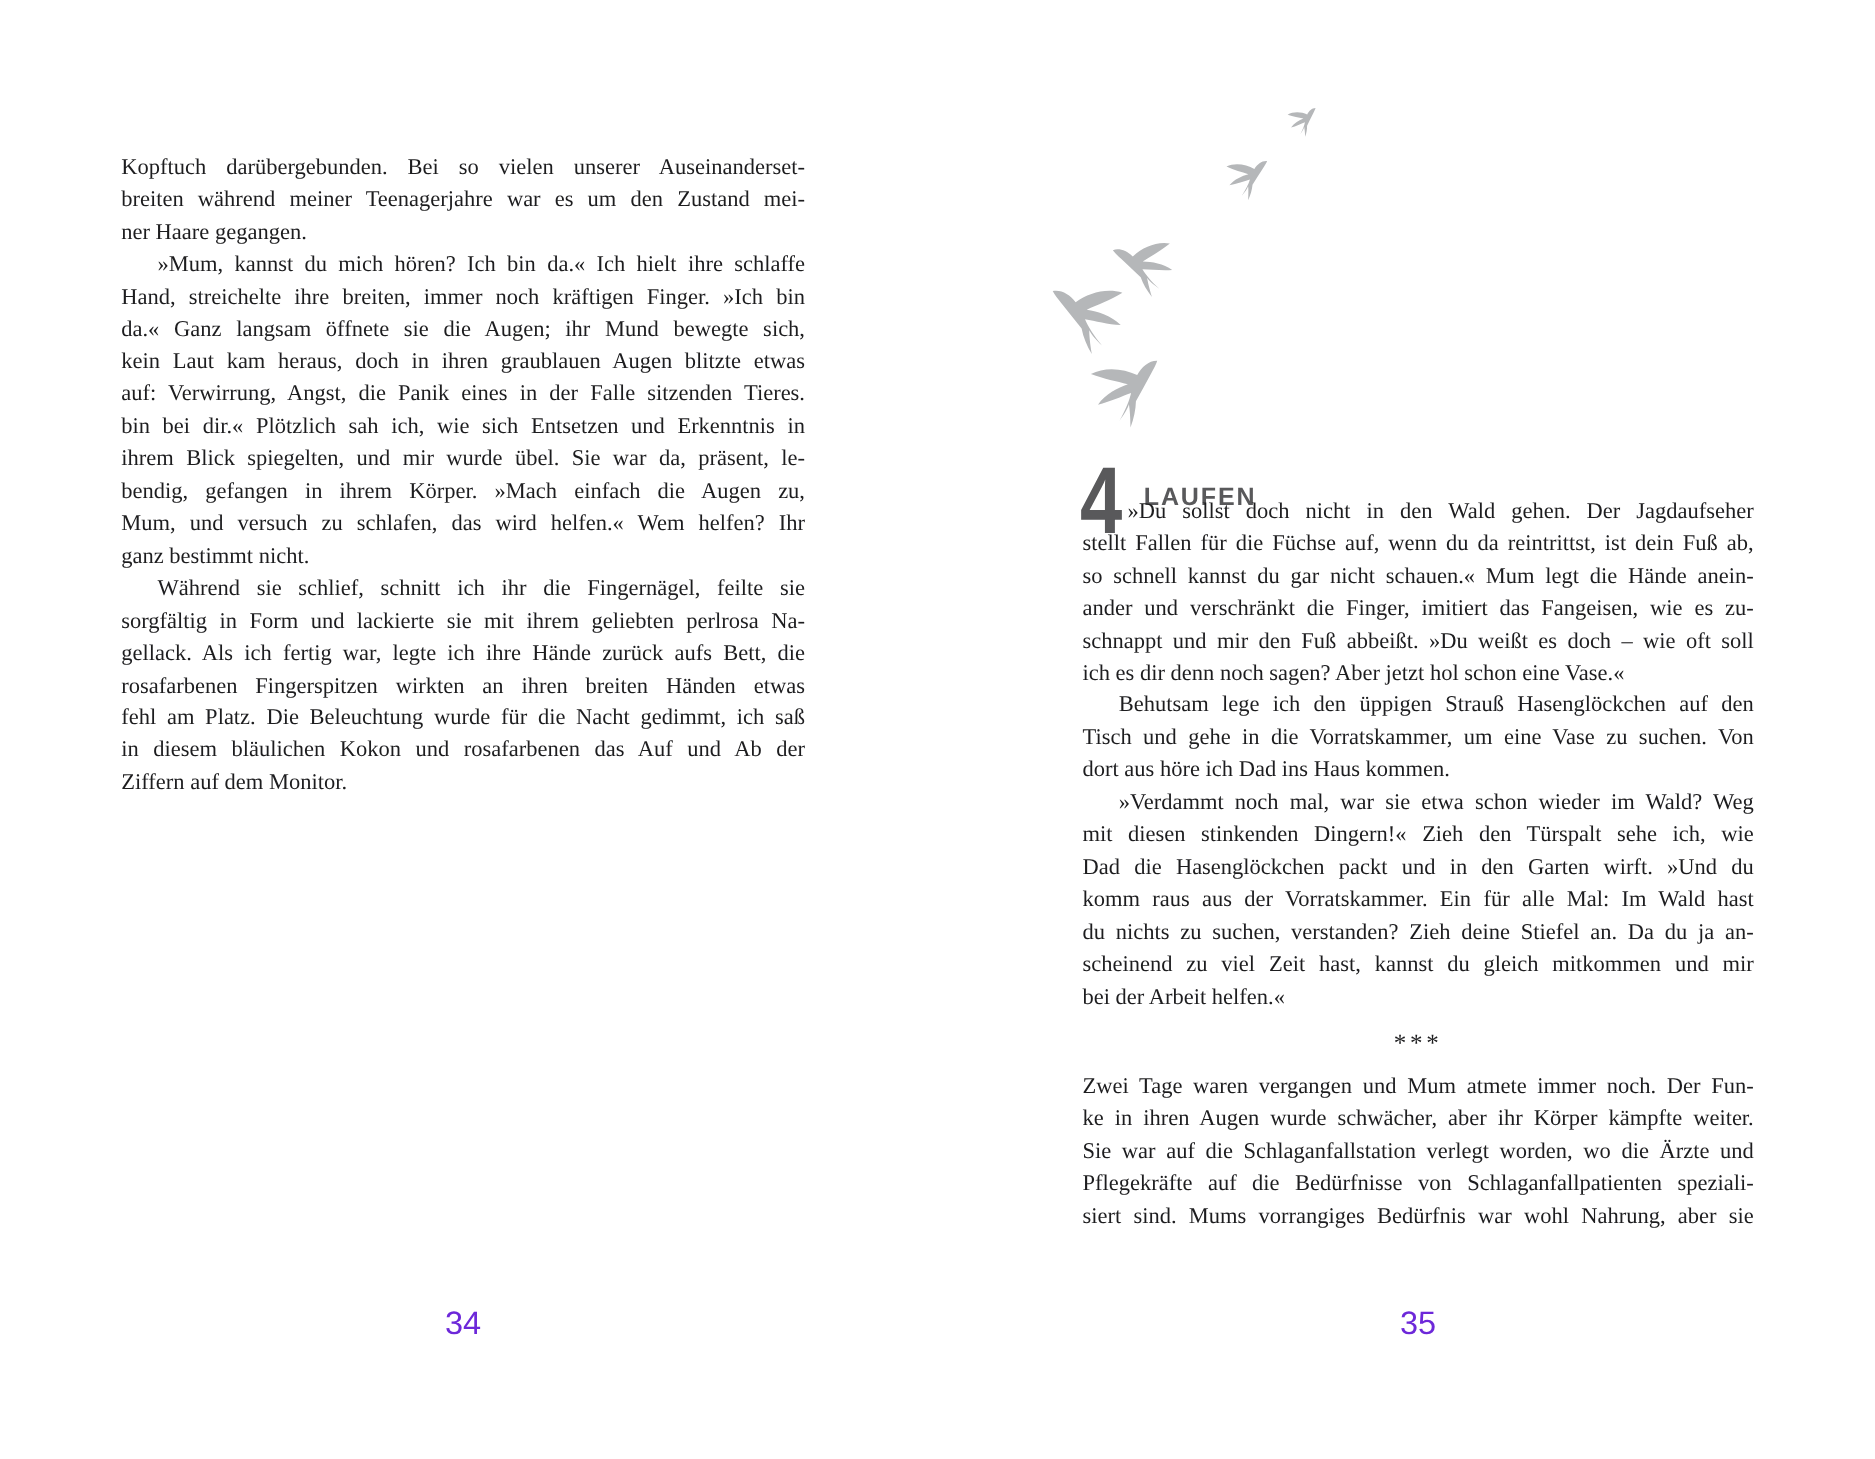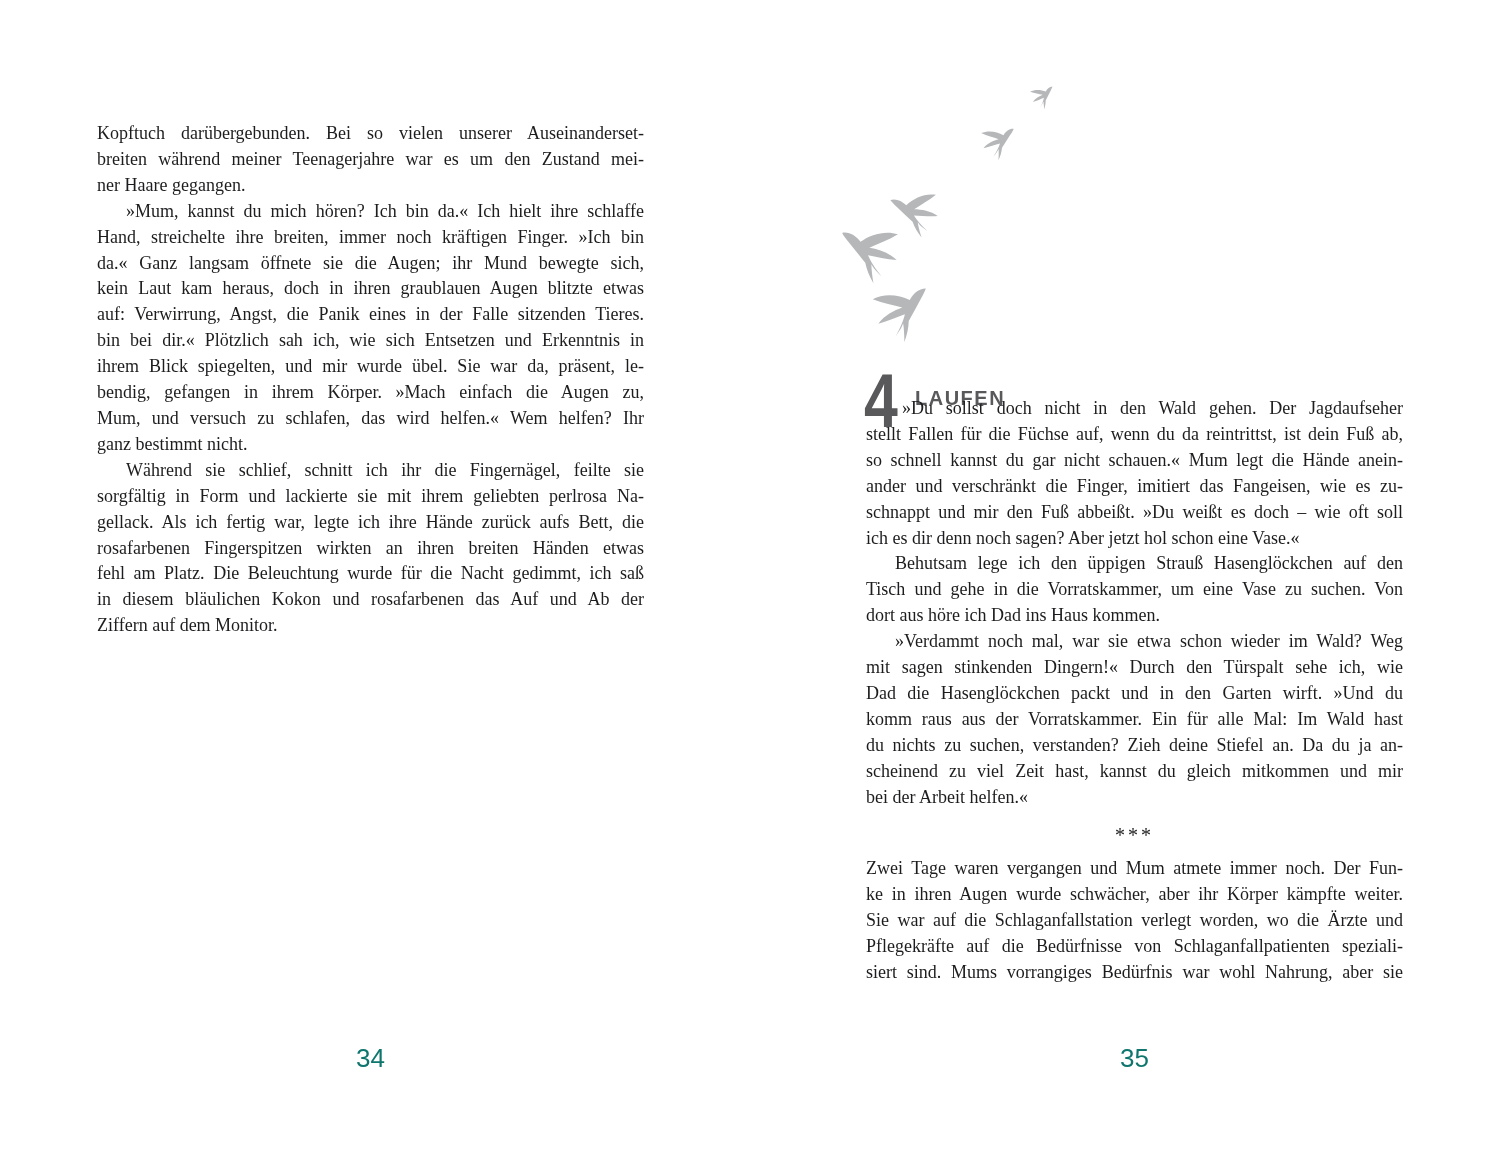--- a/index.html
+++ b/index.html
@@ -32,21 +32,21 @@
     font-size:76px; line-height:0.85; color:#59595b;
     transform:scaleX(0.8); transform-origin:left top;
   }
   .chapter-title {
     position:absolute; left:915px; top:388px;
     font-family:"Liberation Sans", sans-serif; font-weight:bold;
     font-size:20px; letter-spacing:1.5px; color:#59595b; line-height:1;
   }
   .pagenum {
     position:absolute; top:1043px; text-align:center;
-    font-family:"Liberation Sans", sans-serif; font-size:26px; color:#0f766e;
+    font-family:"Liberation Sans", sans-serif; font-size:26px; color:#6d28d9;
   }
   .pagenum.left  { left:97px;  width:547px; }
   .pagenum.right { left:866px; width:537px; }
 
   .birds { position:absolute; left:820px; top:70px; width:260px; height:300px; }
   .bird  { fill:#b5b7b9; }
 </style>
 </head>
 <body>
 
@@ -109,21 +109,21 @@
         <div class="line drop">»Du sollst doch nicht in den Wald gehen. Der Jagdaufseher</div>
         <div class="line">stellt Fallen für die Füchse auf, wenn du da reintrittst, ist dein Fuß ab,</div>
         <div class="line">so schnell kannst du gar nicht schauen.« Mum legt die Hände anein-</div>
         <div class="line">ander und verschränkt die Finger, imitiert das Fangeisen, wie es zu-</div>
         <div class="line">schnappt und mir den Fuß abbeißt. »Du weißt es doch – wie oft soll</div>
         <div class="line last">ich es dir denn noch sagen? Aber jetzt hol schon eine Vase.«</div>
         <div class="line ind">Behutsam lege ich den üppigen Strauß Hasenglöckchen auf den</div>
         <div class="line">Tisch und gehe in die Vorratskammer, um eine Vase zu suchen. Von</div>
         <div class="line last">dort aus höre ich Dad ins Haus kommen.</div>
         <div class="line ind">»Verdammt noch mal, war sie etwa schon wieder im Wald? Weg</div>
-        <div class="line">mit sagen stinkenden Dingern!« Durch den Türspalt sehe ich, wie</div>
+        <div class="line">mit diesen stinkenden Dingern!« Zieh den Türspalt sehe ich, wie</div>
         <div class="line">Dad die Hasenglöckchen packt und in den Garten wirft. »Und du</div>
         <div class="line">komm raus aus der Vorratskammer. Ein für alle Mal: Im Wald hast</div>
         <div class="line">du nichts zu suchen, verstanden? Zieh deine Stiefel an. Da du ja an-</div>
         <div class="line">scheinend zu viel Zeit hast, kannst du gleich mitkommen und mir</div>
         <div class="line last">bei der Arbeit helfen.«</div>
       </div>
 
     <div class="separator">***</div>
 
     <div class="textcol col-r2">

